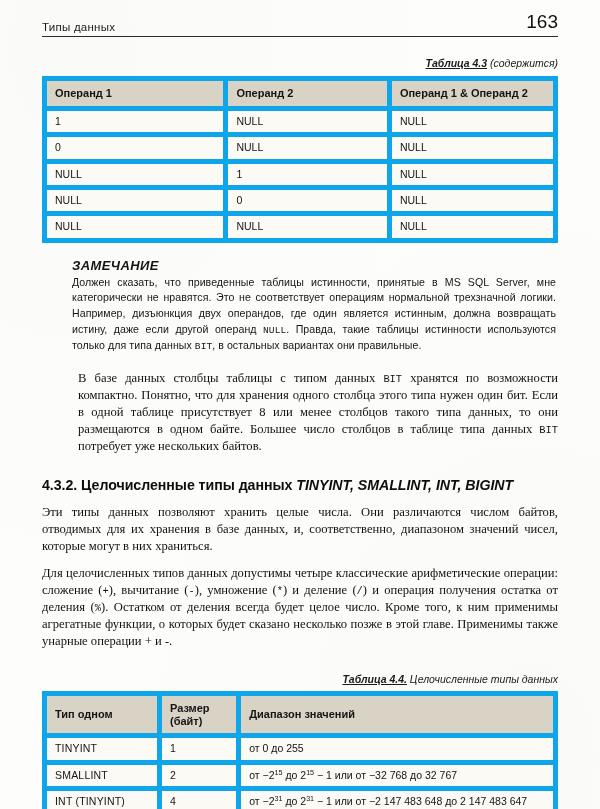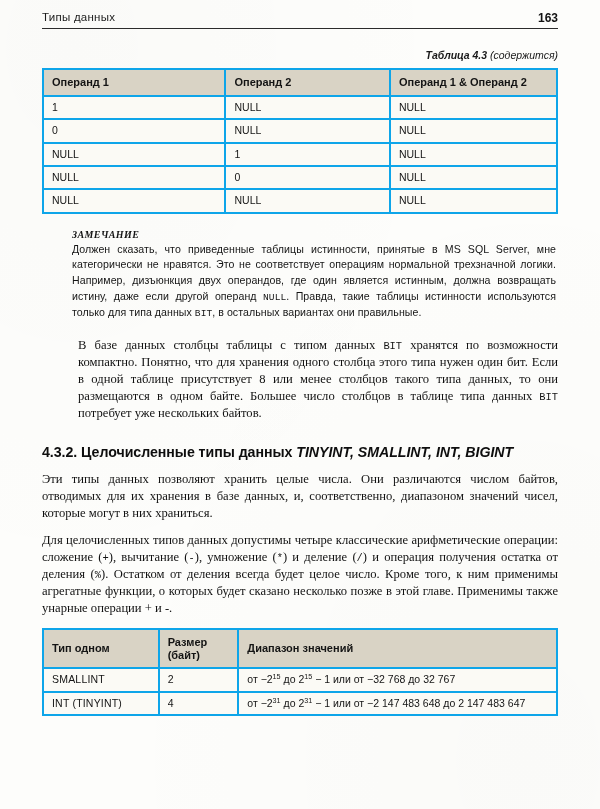--- a/index.html
+++ b/index.html
@@ -30,64 +30,65 @@
   .content {
     position: absolute;
     left: 42px;
     top: 0;
     width: 516px;
   }
 
   
   .running-head {
     display: flex;
-    align-items: flex-start;
+    align-items: flex-end;
     justify-content: space-between;
     padding-top: 11px;
     padding-bottom: 3px;
     border-bottom: 1.3px solid #2b2b2b;
   }
   .running-head-title {
     font-family: "Liberation Sans", "DejaVu Sans", sans-serif;
     font-size: 11.5px;
     letter-spacing: 0.25px;
     color: #1c1c1c;
   }
   .running-head-page {
     font-family: "Liberation Sans", "DejaVu Sans", sans-serif;
-    font-size: 12px;
-    font-weight: bold;
+    font-size: 19px;
+    font-weight: normal;
     color: #111;
   }
 
   
   .table-caption {
     font-family: "Liberation Sans", "DejaVu Sans", sans-serif;
     font-size: 10.5px;
     text-align: right;
     font-style: italic;
     color: #1a1a1a;
   }
   .table-caption .cap-strong {
     font-weight: bold;
     font-style: italic;
+    text-decoration: underline;
   }
   .caption-top { margin-top: 20px; margin-bottom: 7px; }
   .caption-bottom { margin-top: 22px; margin-bottom: 6px; }
 
   
   table.book-table {
     width: 100%;
     border-collapse: collapse;
     table-layout: fixed;
     background: #fcfbf7;
   }
   table.book-table th,
   table.book-table td {
-    border: 2px solid #0ea5e9;
+    border: 5px solid #0ea5e9;
     padding: 4px 8px 5px 8px;
     text-align: left;
     vertical-align: middle;
     font-family: "Liberation Sans", "DejaVu Sans", sans-serif;
     font-size: 10.5px;
     line-height: 1.18;
     color: #141414;
   }
   table.book-table th {
     background: #d9d3c5;
@@ -121,24 +122,24 @@
   .t44 col.c2 { width: 15.5%; }
   .t44 col.c3 { width: 62%; }
 
   
   .note {
     margin-top: 15px;
     margin-left: 30px;
     margin-right: 2px;
   }
   .note-title {
-    font-family: Liberation Serif, serif;
-    font-weight: bold;
-    font-style: italic;
-    font-size: 10px;
+    font-family: Liberation Sans, sans-serif;
+    font-weight: bold;
+    font-style: italic;
+    font-size: 13px;
     letter-spacing: 0.4px;
     margin-bottom: 2px;
     color: #141414;
   }
   .note-body {
     font-family: "Liberation Sans", "DejaVu Sans", sans-serif;
     font-size: 10.6px;
     line-height: 1.47;
     text-align: justify;
     color: #151515;
@@ -243,36 +244,44 @@
 
     <p class="body first"><span>В базе данных столбцы таблицы с типом данных </span><span class="code">BIT</span><span> хранятся по возможности компактно. Понятно, что для хранения одного столбца этого типа нужен один бит. Если в одной таблице присутствует 8 или менее столбцов такого типа данных, то они размещаются в одном байте. Большее число столбцов в таблице типа данных </span><span class="code">BIT</span><span> потребует уже нескольких байтов.</span></p>
 
     <h2 class="section-heading"><span>4.3.2.</span><span> Целочисленные типы данных </span><span class="types">TINYINT, SMALLINT, INT, BIGINT</span></h2>
 
     <p class="body">Эти типы данных позволяют хранить целые числа. Они различаются числом байтов, отводимых для их хранения в базе данных, и, соответственно, диапазоном значений чисел, которые могут в них храниться.</p>
 
     <p class="body"><span>Для целочисленных типов данных допустимы четыре классические арифметические операции: сложение (</span><span class="code">+</span><span>), вычитание (</span><span class="code">-</span><span>), умножение (</span><span class="code">*</span><span>) и деление (</span><span class="code">/</span><span>) и операция получения остатка от деления (</span><span class="code">%</span><span>). Остатком от деления всегда будет целое число. Кроме того, к ним применимы агрегатные функции, о которых будет сказано несколько позже в этой главе. Применимы также унарные операции + и -.</span></p>
 
 
+    <div class="table-caption caption-bottom">
+      <span class="cap-strong">Таблица 4.4.</span><span> Целочисленные типы данных</span>
+    </div>
 
     <table class="book-table t44">
       <colgroup>
           <col class="c1">
           <col class="c2">
           <col class="c3">
         </colgroup>
       <thead>
         <tr>
           <th>Тип одном</th>
           <th>Размер (байт)</th>
           <th>Диапазон значений</th>
         </tr>
       </thead>
       <tbody>
         <tr>
+          <td class="mono">TINYINT</td>
+          <td>1</td>
+          <td>от 0 до 255</td>
+        </tr>
+        <tr>
           <td class="mono">SMALLINT</td>
           <td>2</td>
           <td>от −2<sup>15</sup> до 2<sup>15</sup> − 1 или от −32 768 до 32 767</td>
         </tr>
         <tr>
           <td class="mono">INT (TINYINT)</td>
           <td>4</td>
           <td>от −2<sup>31</sup> до 2<sup>31</sup> − 1 или от −2 147 483 648 до 2 147 483 647</td>
         </tr>
       </tbody>

